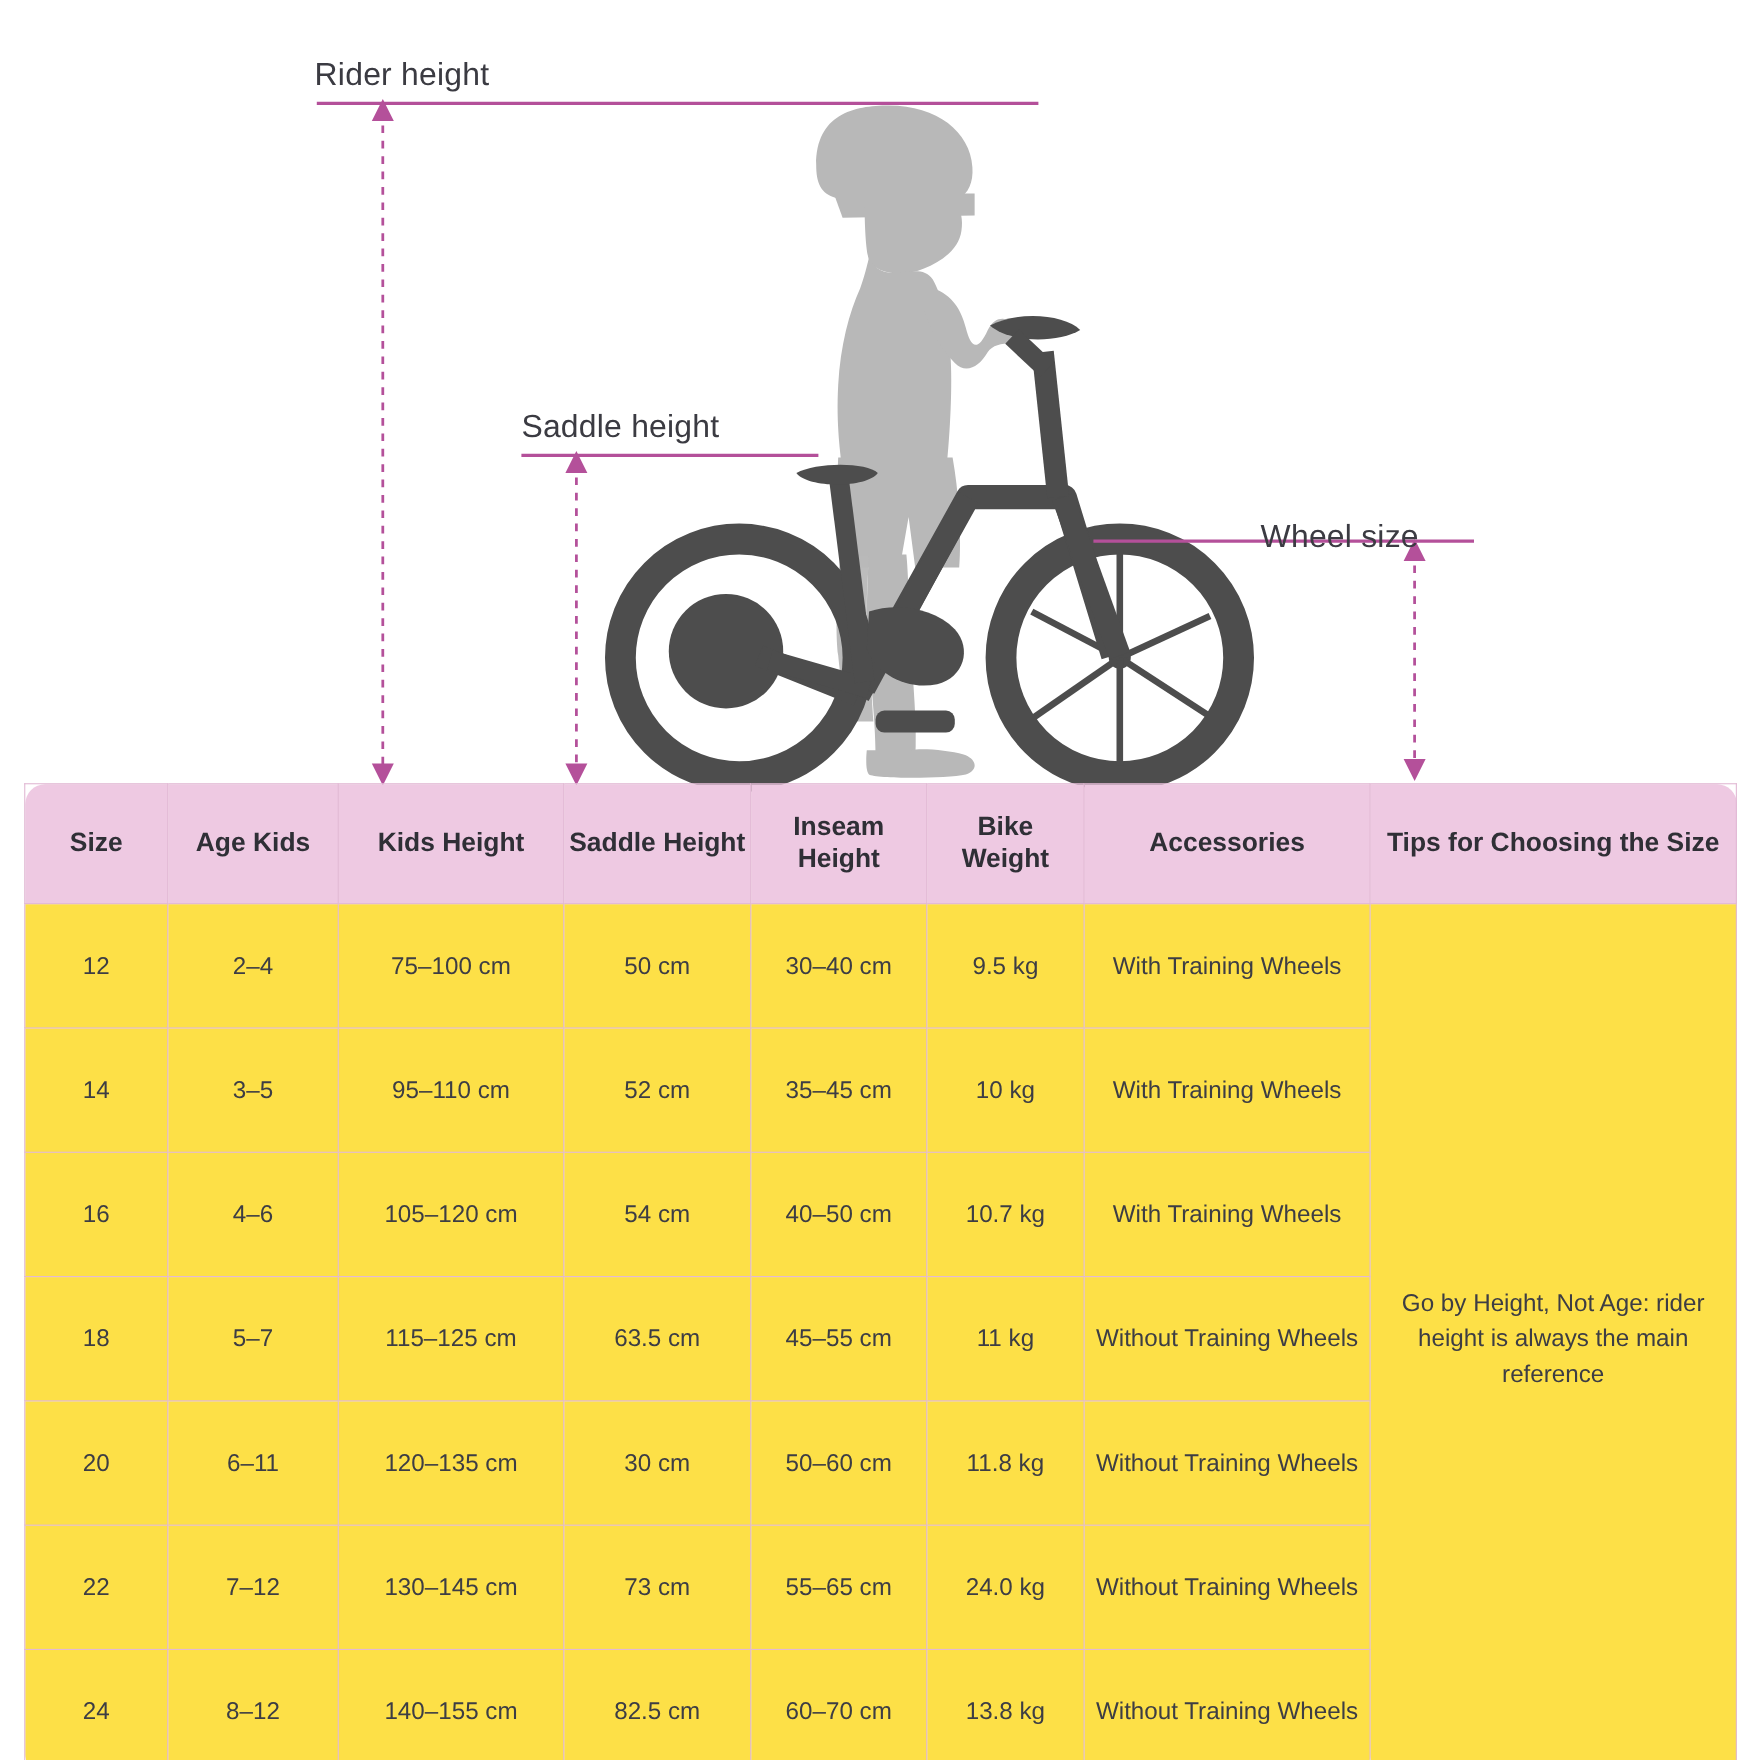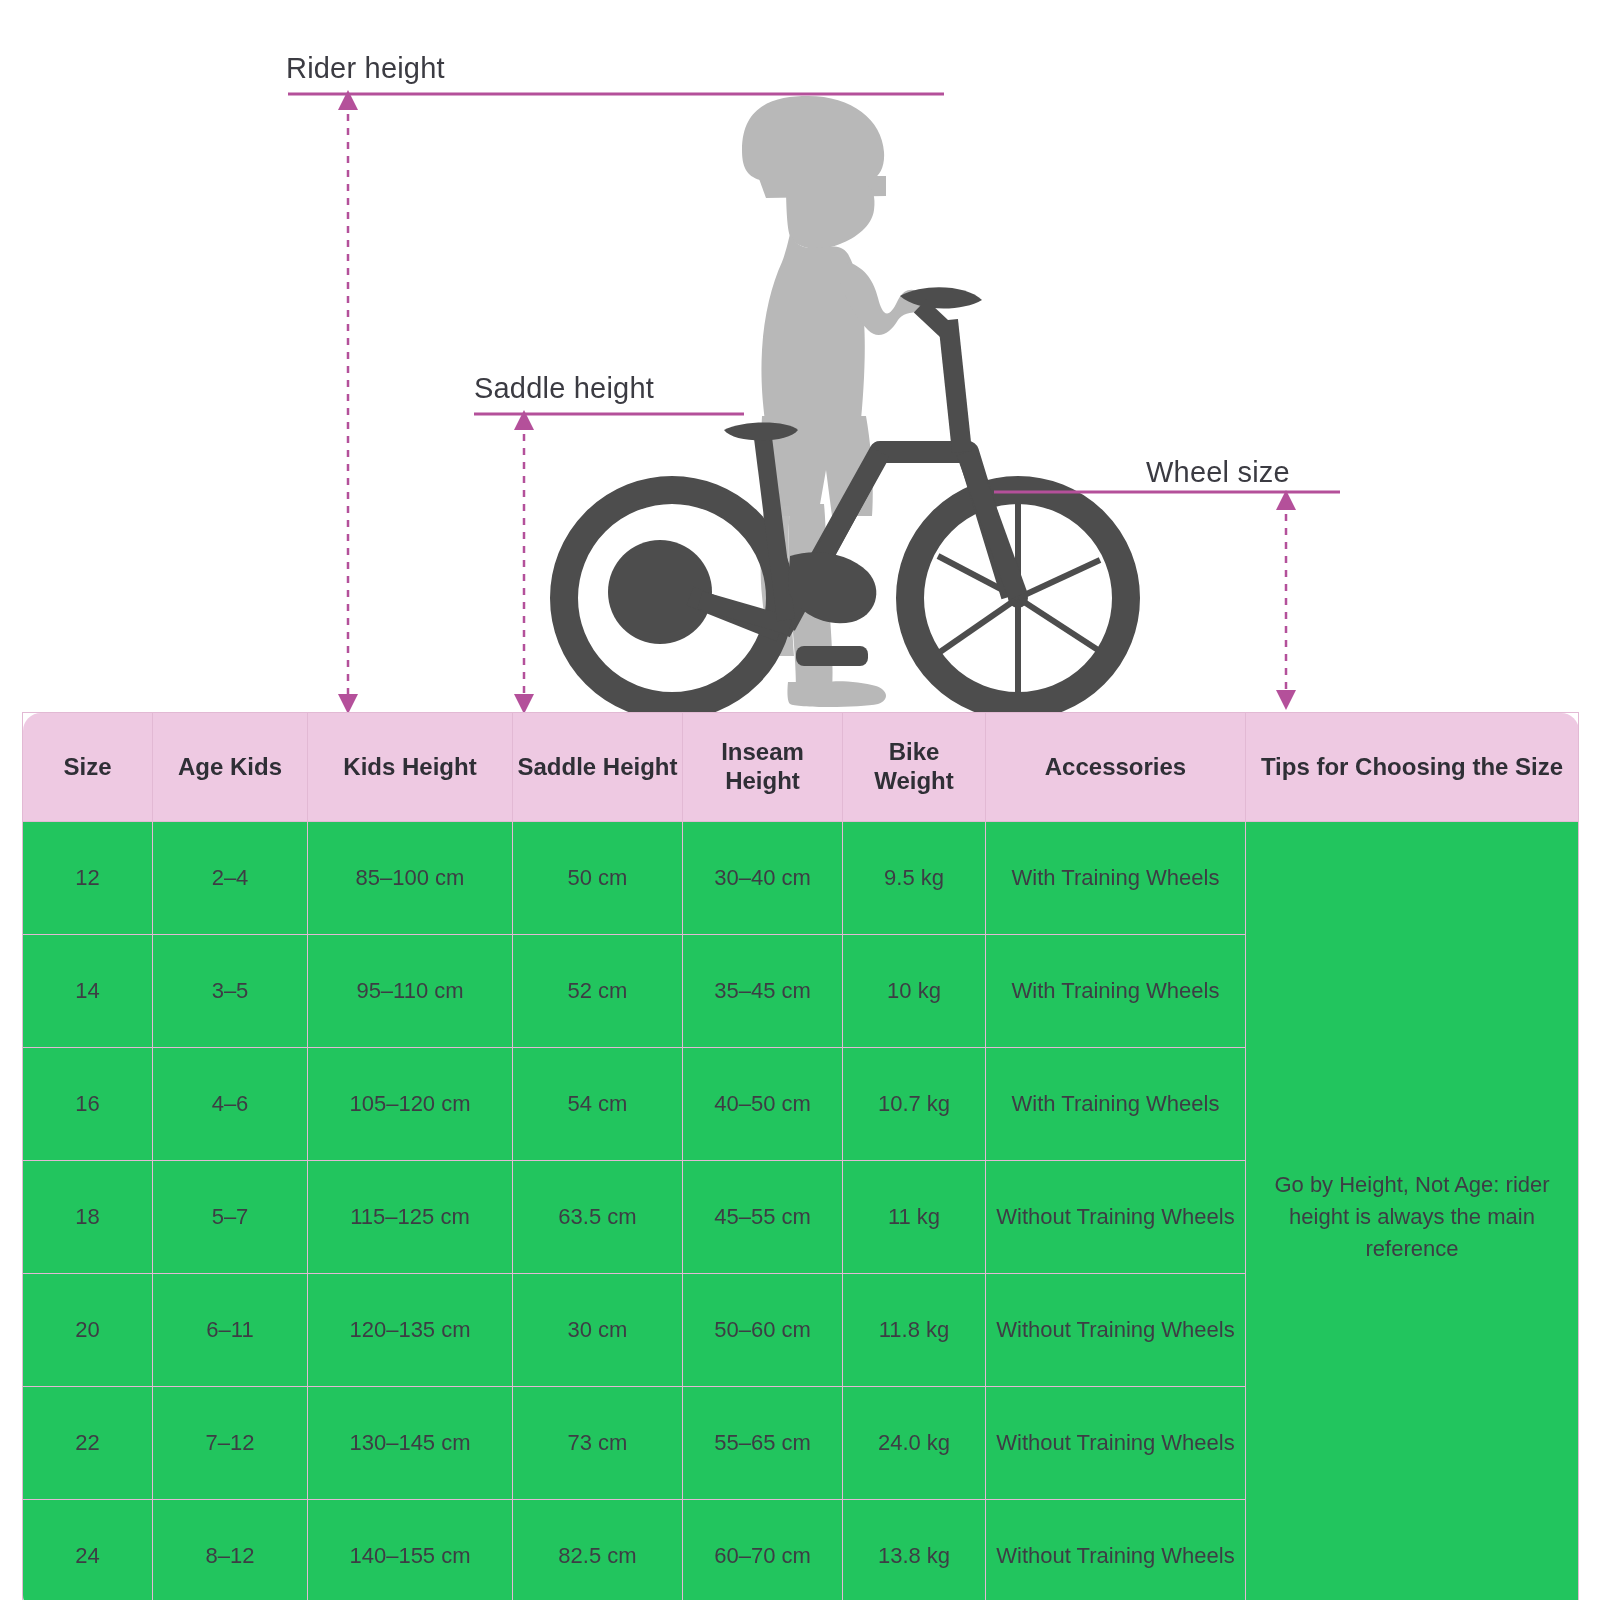--- a/index.html
+++ b/index.html
@@ -30,21 +30,21 @@
 
   .anno-label {
     position: absolute;
     font-size: 29px;
     color: #3b3b42;
     white-space: nowrap;
     letter-spacing: 0.2px;
   }
   #label-rider { left: 286px; top: 52px; }
   #label-saddle { left: 474px; top: 372px; }
-  #label-wheel { left: 1146px; top: 456px; }
+  #label-wheel { left: 1146px; top: 472px; }
 
   
   #table-wrap {
     position: absolute;
     left: 22px;
     top: 712px;
     width: 1556px;
   }
   table {
     border-collapse: collapse;
@@ -64,21 +64,21 @@
     font-weight: bold;
     font-size: 24px;
     height: 96px;
     line-height: 1.2;
     color: #2f2f36;
     border-color: #e2b9d4;
   }
   tbody td {
     height: 100px;
     line-height: 1.35;
-    background: #22c55e;
+    background: #fde047;
   }
   
   thead th:first-child { border-top-left-radius: 18px; }
   thead th:last-child { border-top-right-radius: 18px; text-align: center; }
   tbody tr:last-child td:first-child { border-bottom-left-radius: 18px; }
   tbody tr:last-child td:last-child { border-bottom-right-radius: 18px; }
 
   .col-size { width: 130px; }
   .col-age { width: 155px; }
   .col-kids { width: 205px; }
@@ -208,21 +208,21 @@
         <th>Inseam Height</th>
         <th>Bike Weight</th>
         <th>Accessories</th>
         <th>Tips for Choosing the Size</th>
       </tr>
     </thead>
     <tbody>
       <tr>
         <td>12</td>
         <td>2–4</td>
-        <td>85–100 cm</td>
+        <td>75–100 cm</td>
         <td>50 cm</td>
         <td>30–40 cm</td>
         <td>9.5 kg</td>
         <td>With Training Wheels</td>
         <td class="tips-cell" rowspan="7">Go by Height, Not Age: rider height is always the main reference</td>
       </tr>
       <tr>
         <td>14</td>
         <td>3–5</td>
         <td>95–110 cm</td>

